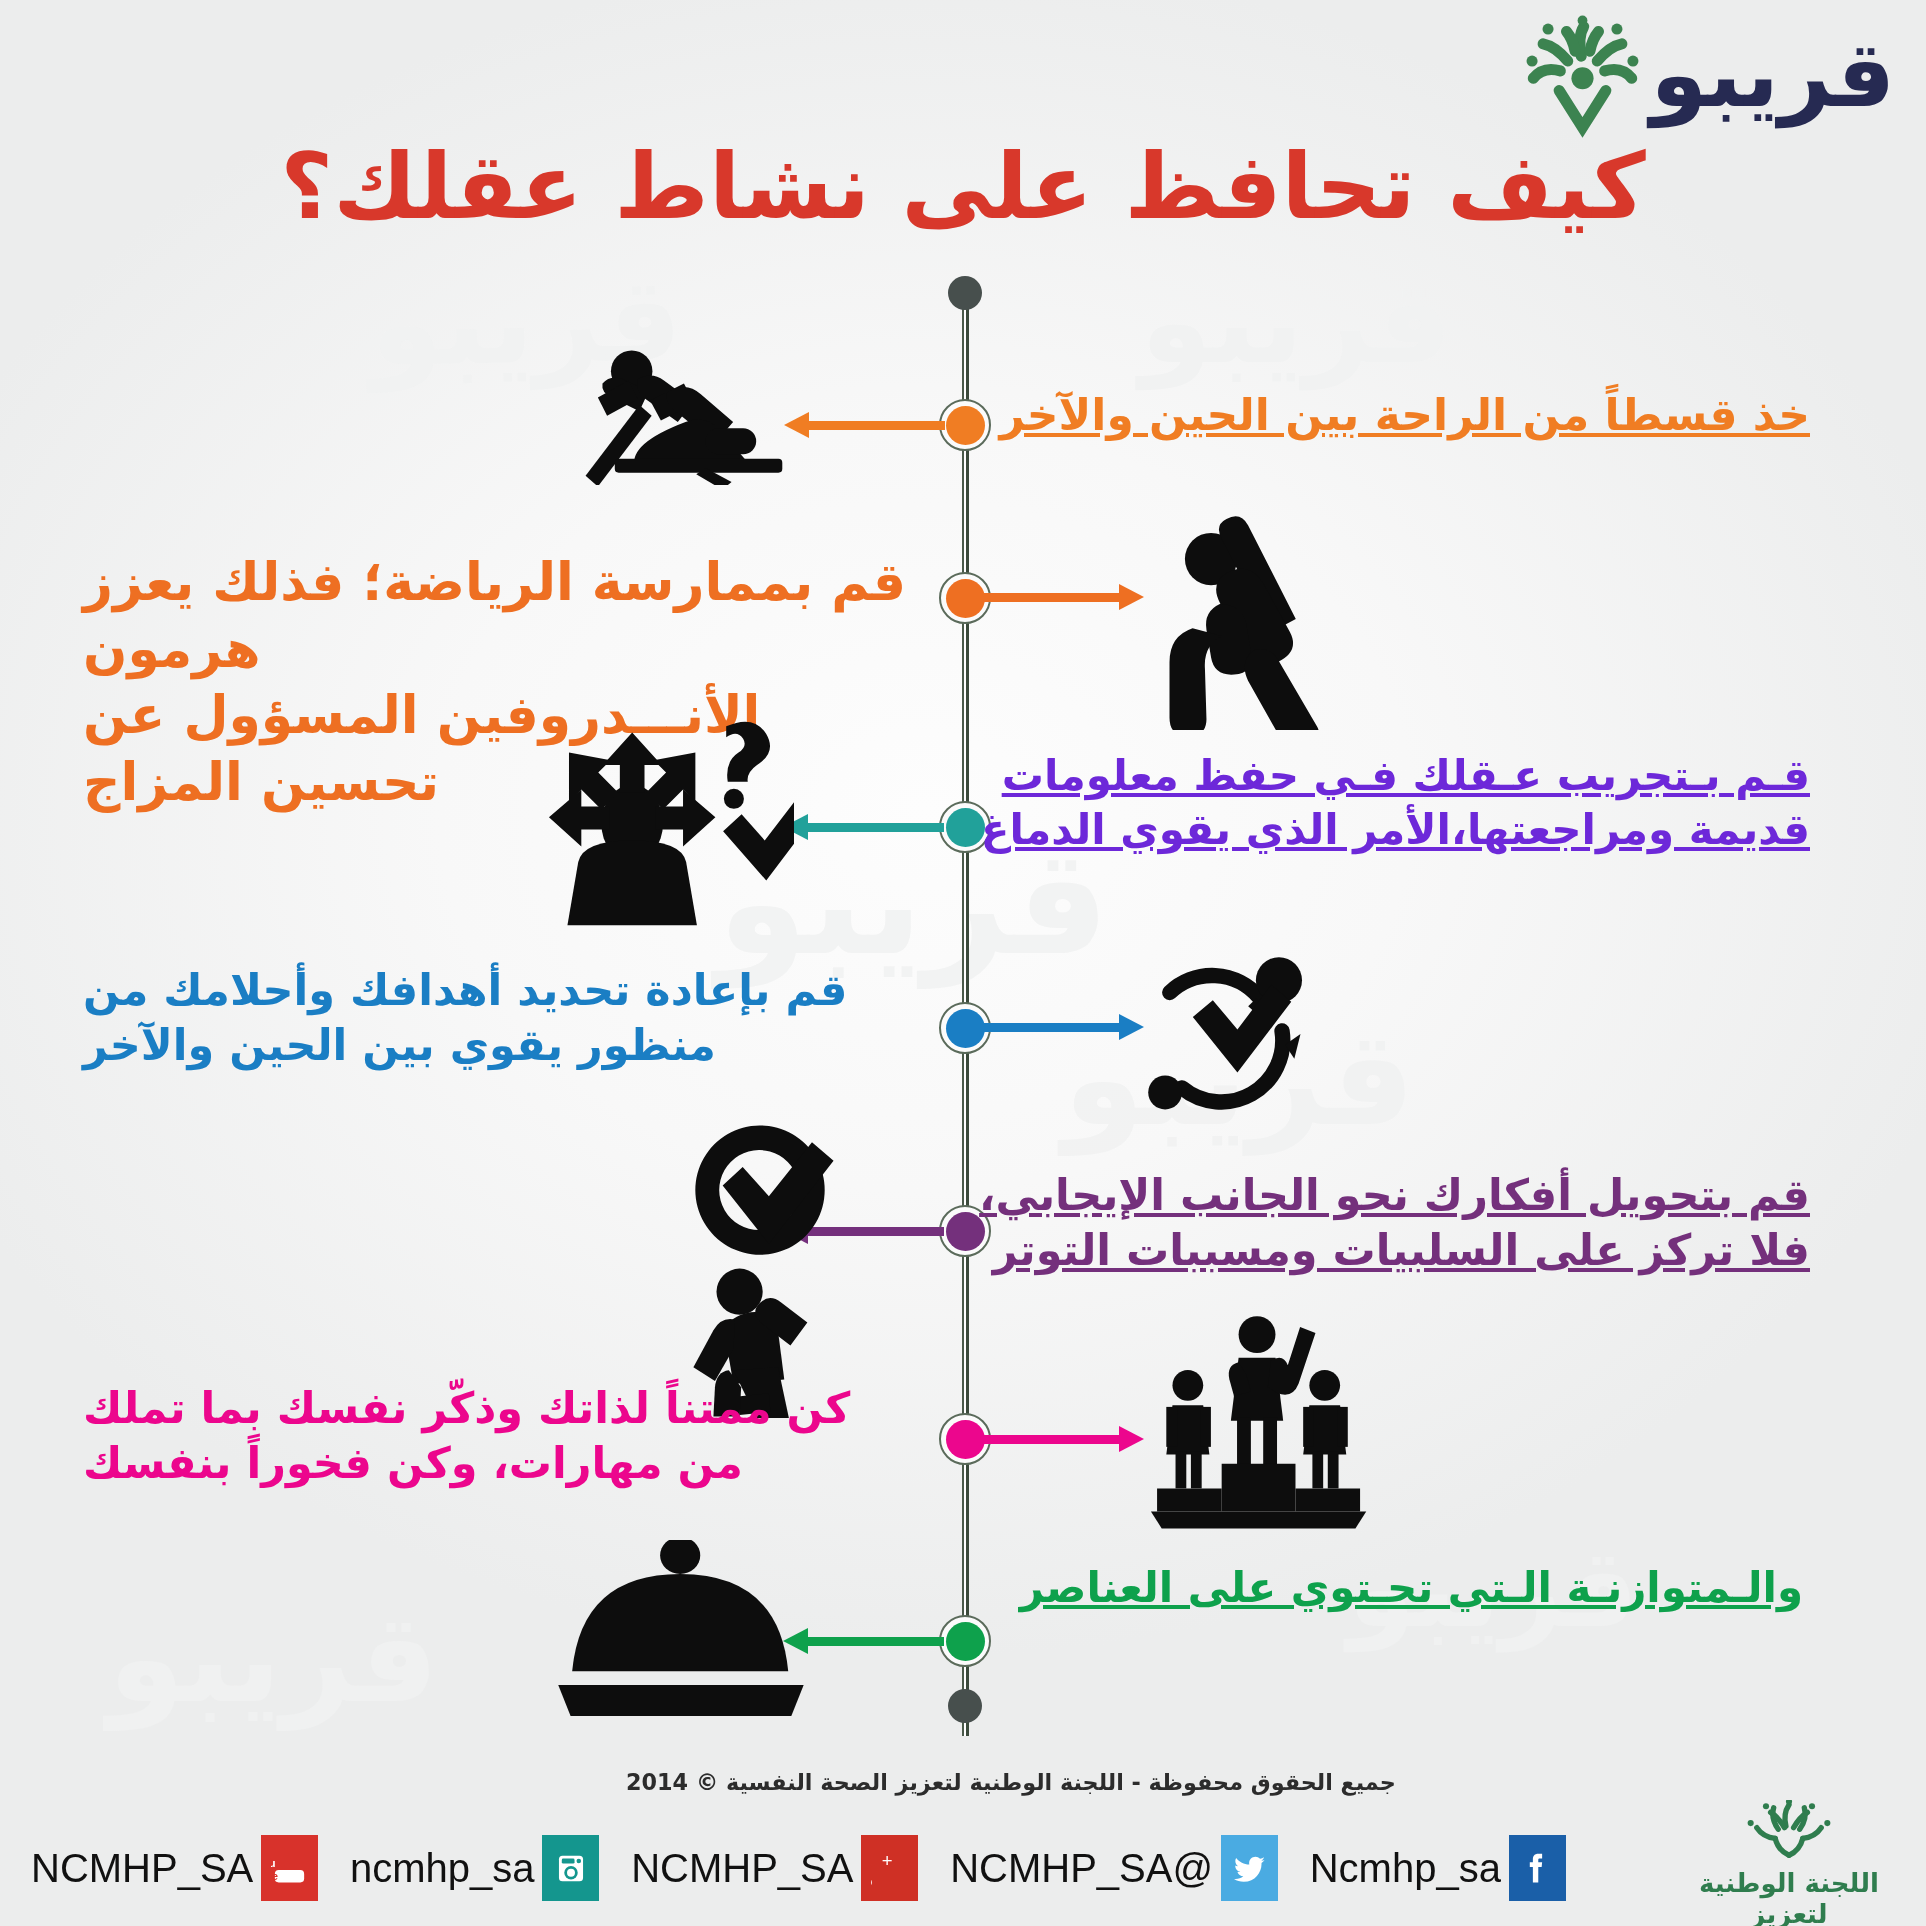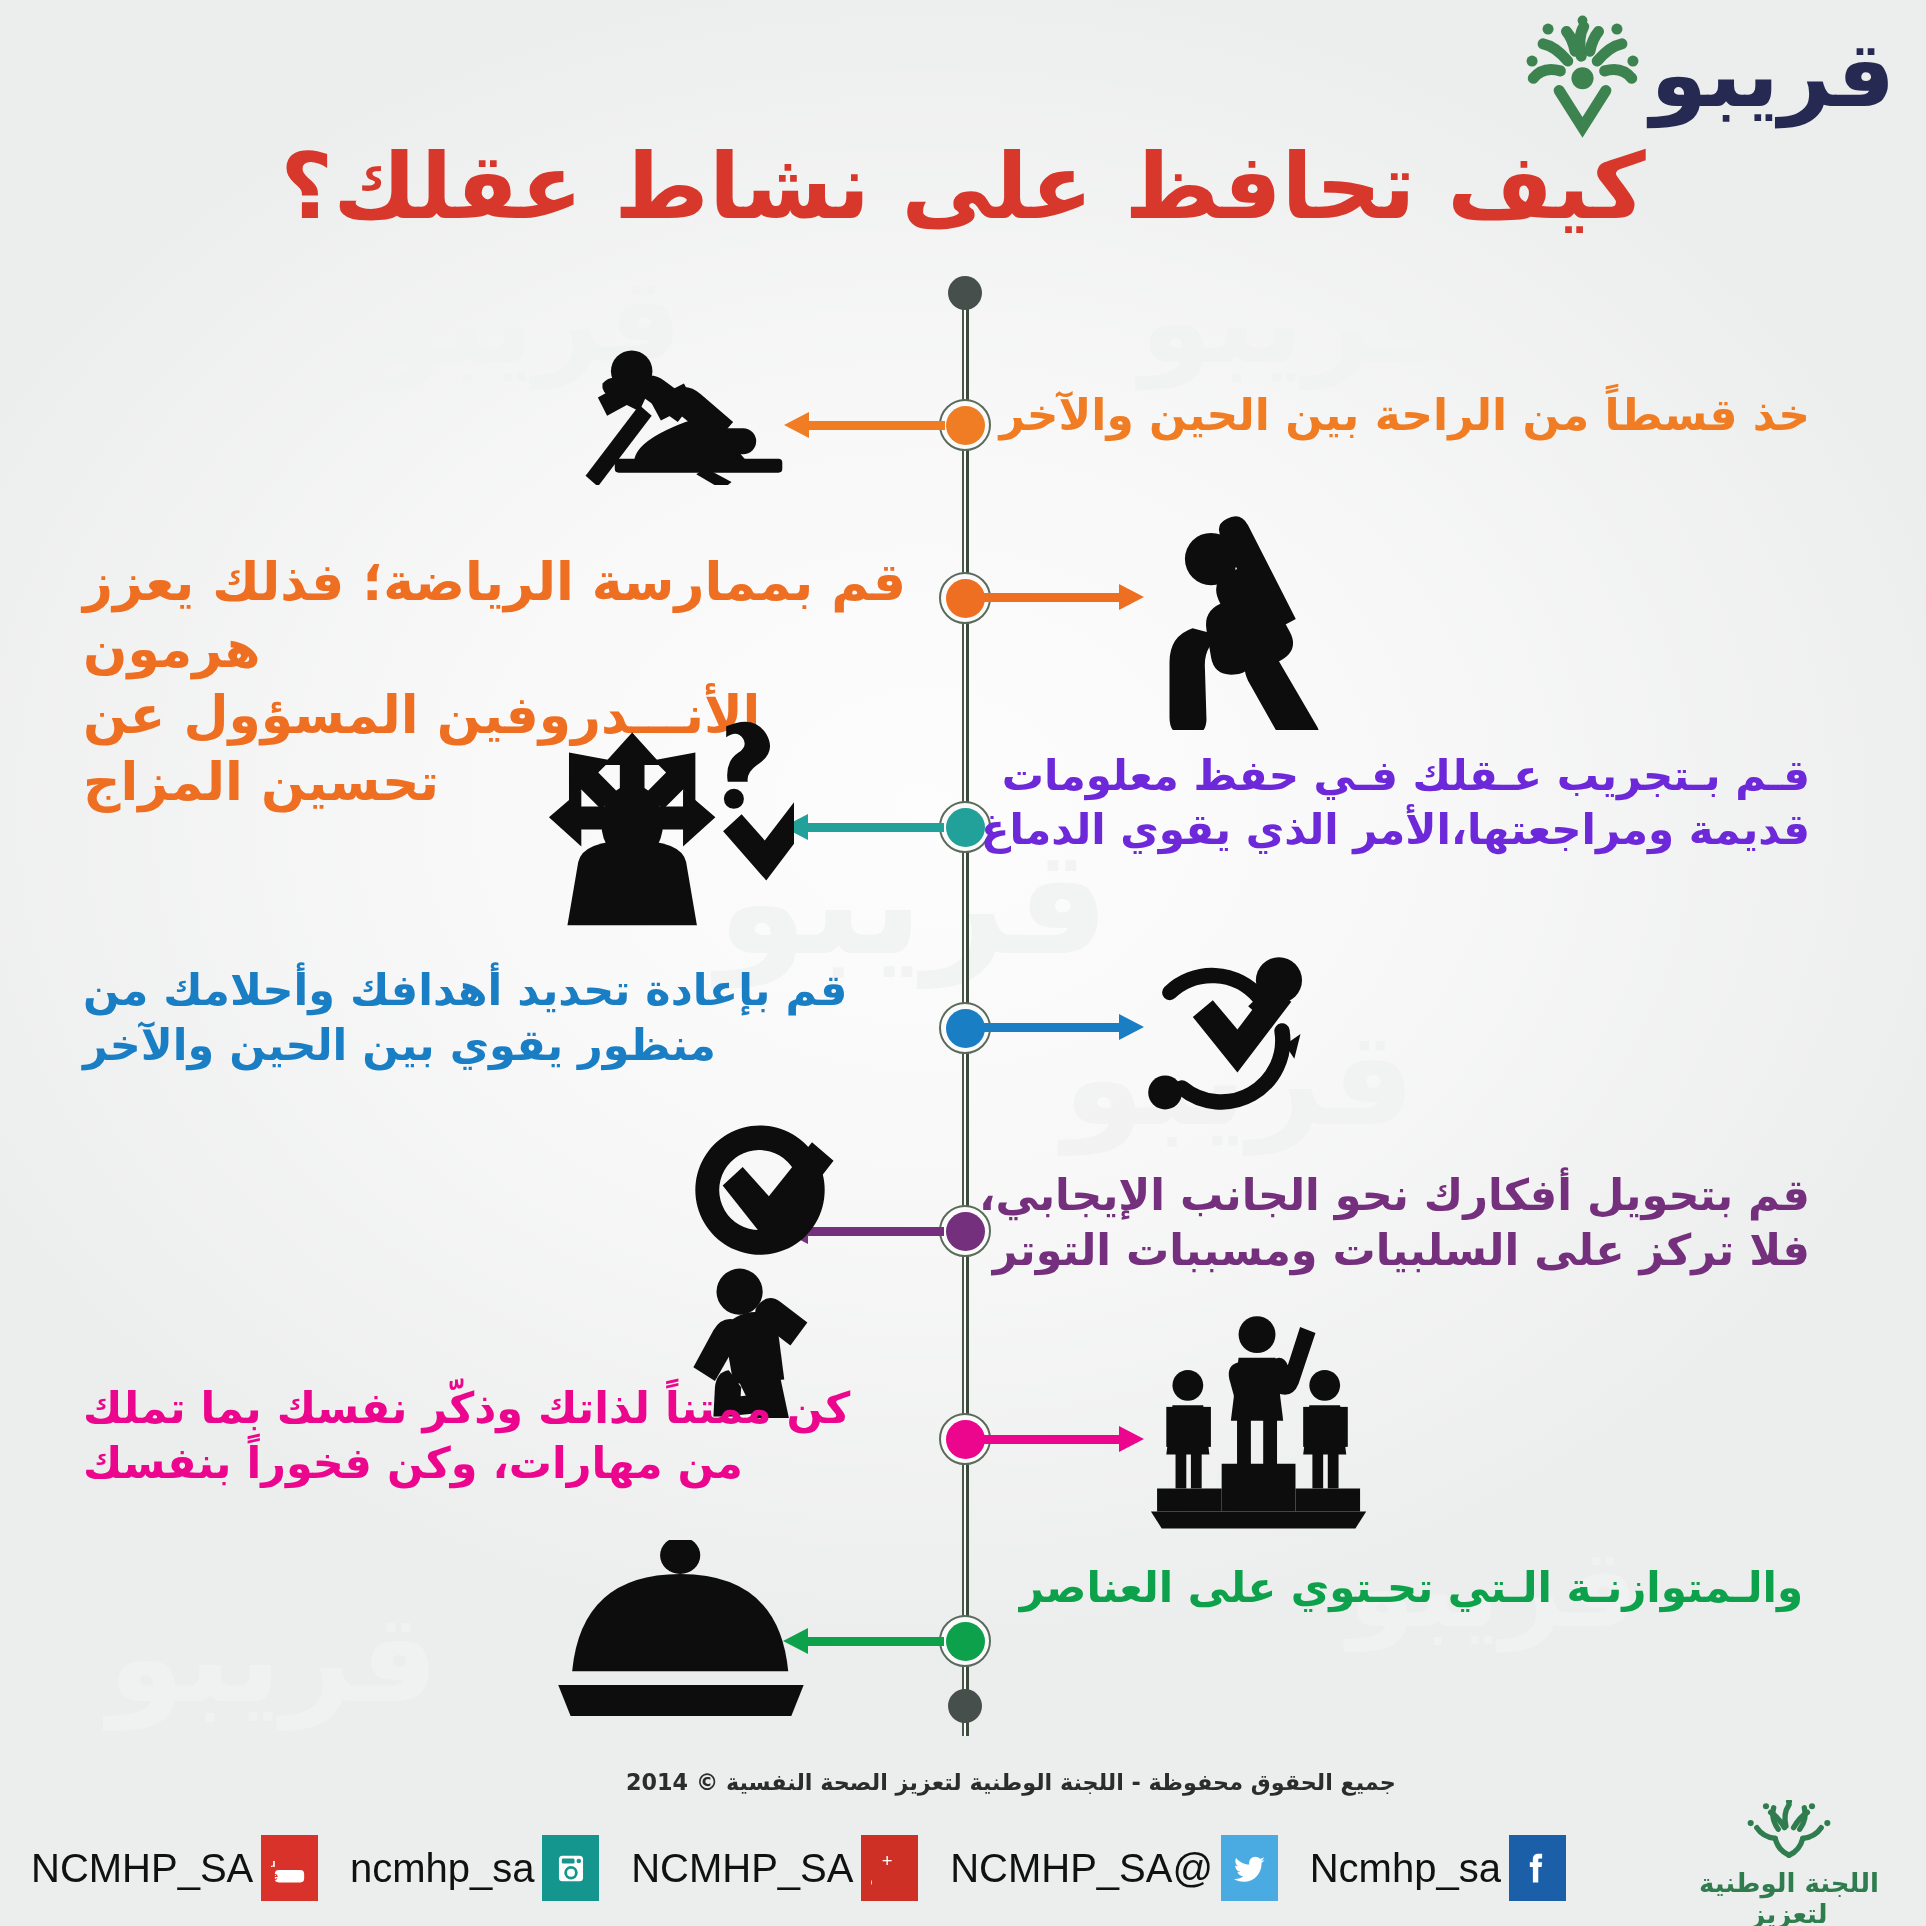--- a/index.html
+++ b/index.html
@@ -45,21 +45,21 @@
         display:flex;align-items:center;justify-content:center;left:939px;}
   .node i{display:block;width:39px;height:39px;border-radius:50%;}
 
   .conn{position:absolute;height:8.5px;}
   .conn .bar{position:absolute;height:8.5px;top:0;}
   .conn .head{position:absolute;top:-9.2px;width:0;height:0;
       border-top:13px solid transparent;border-bottom:13px solid transparent;}
 
   
   .txt{position:absolute;font-weight:bold;line-height:1.28;}
-  .txt.r{text-align:right;}
+  .txt.r{text-align:right;text-decoration:underline;}
   .txt.l{text-align:left;}
 
   
   .icon{position:absolute;}
 
   
   .copyright{position:absolute;left:0;width:1926px;top:1769px;text-align:center;
      font-size:22.3px;color:#2c2c2c;font-weight:bold;padding-left:48px;}
   .social{position:absolute;left:31px;top:1835px;display:flex;align-items:center;gap:32px;}
   .soc{display:flex;align-items:center;gap:7.7px;}

